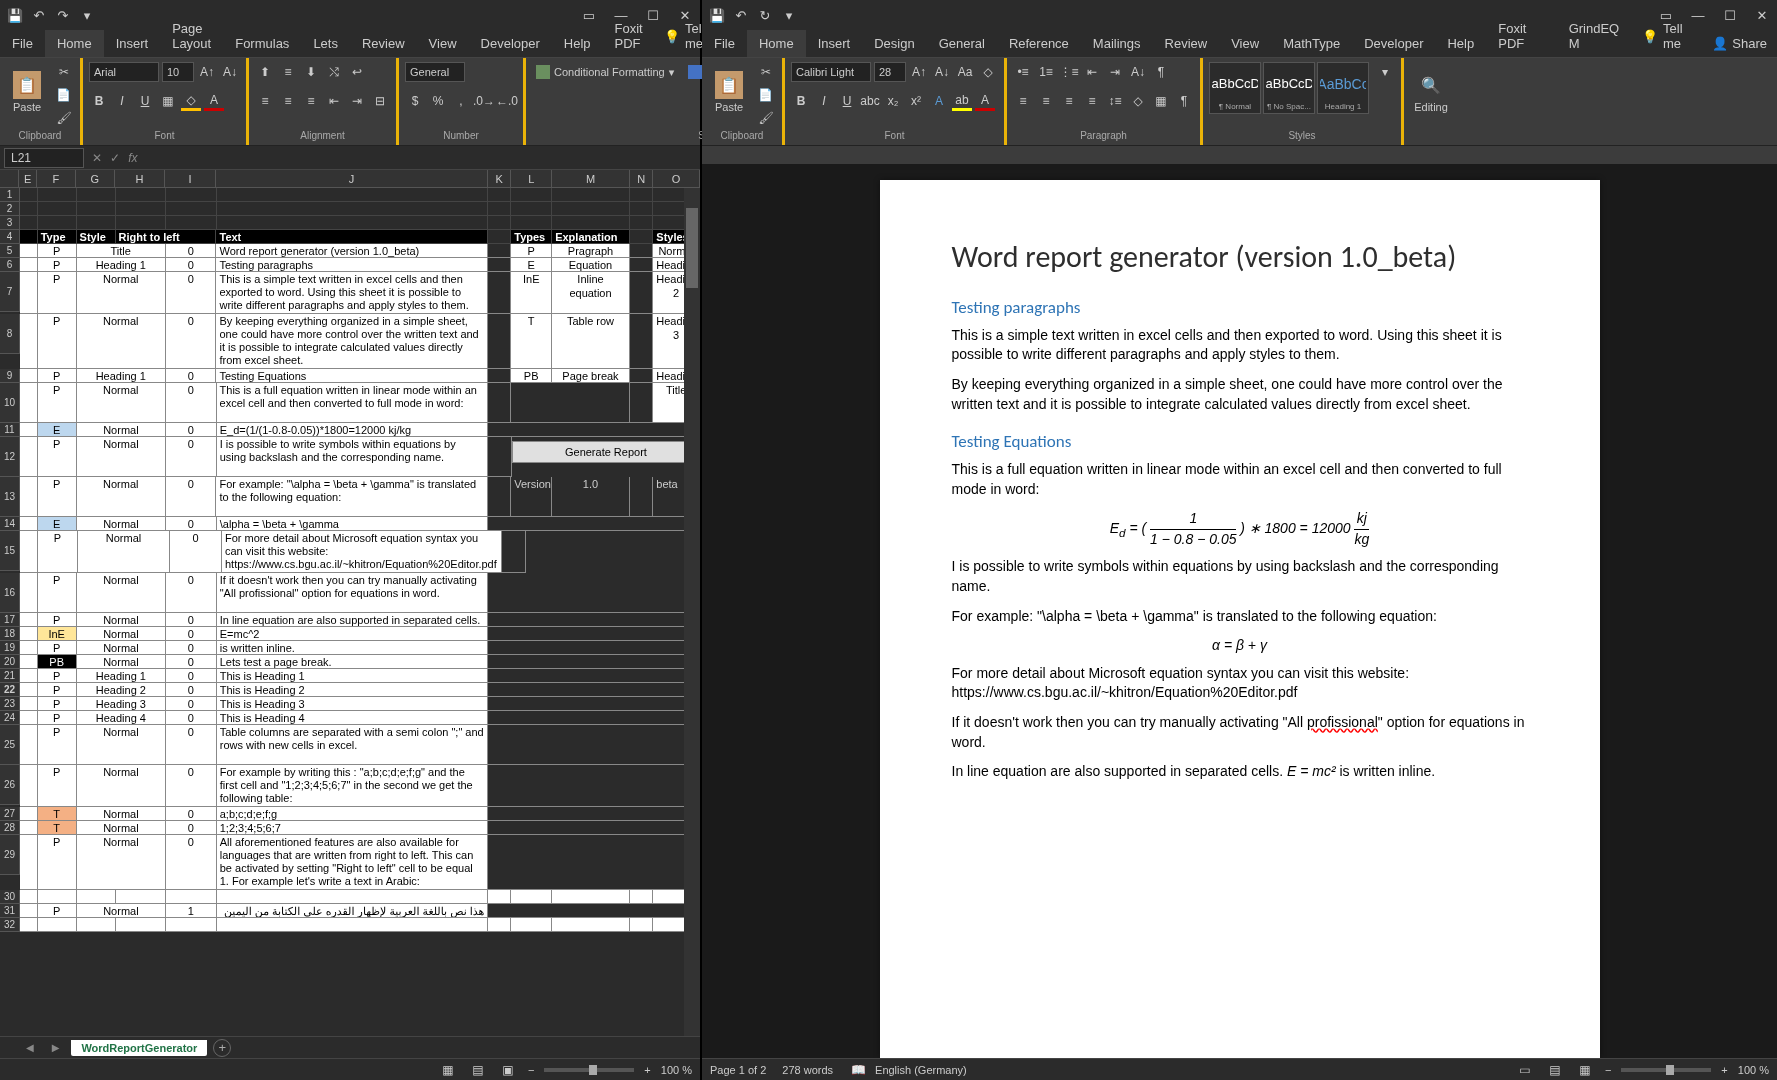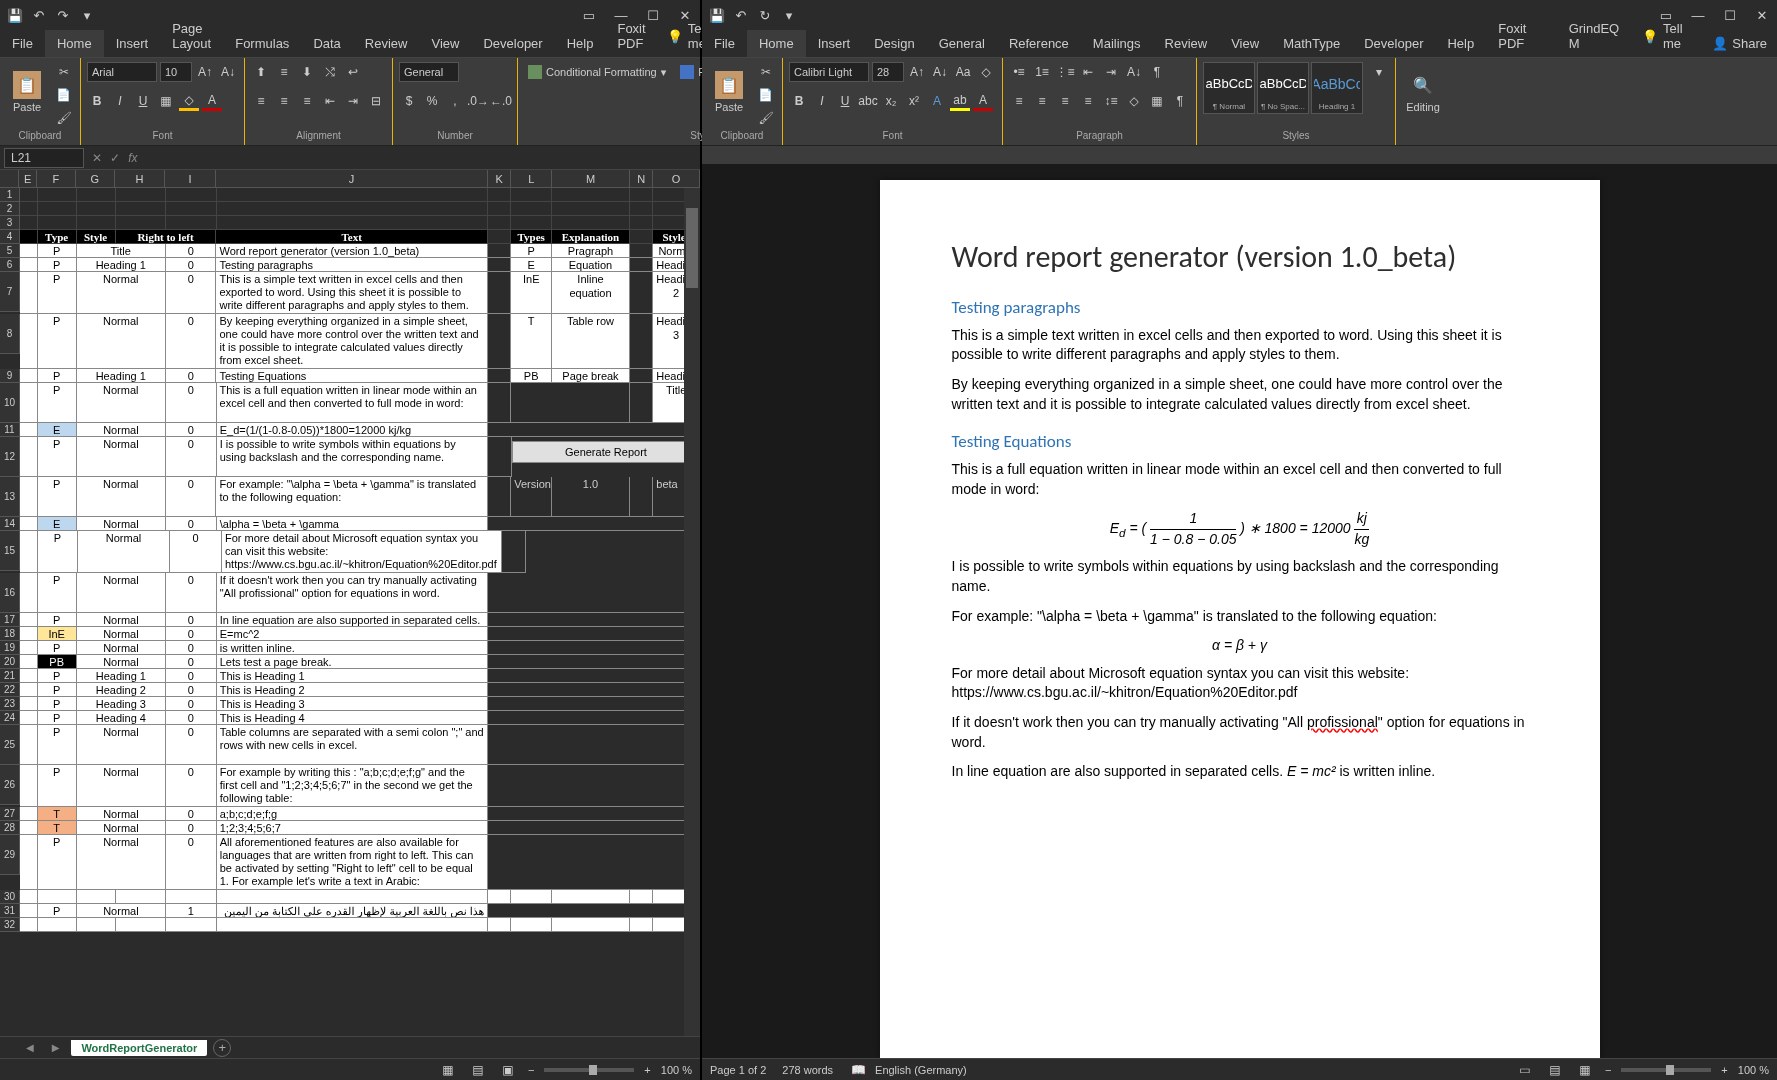--- a/index.html
+++ b/index.html
@@ -10,21 +10,21 @@
 .titlebar{height:30px;background:#2b2b2b;display:flex;align-items:center;padding:0 8px;font-size:12px;}
 .titlebar .qat{display:flex;gap:10px;align-items:center;}
 .titlebar .icon{width:14px;height:14px;display:inline-flex;align-items:center;justify-content:center;font-size:13px;}
 .titlebar .wincontrols{margin-left:auto;display:flex;gap:18px;}
 .tabs{height:28px;background:#2b2b2b;display:flex;align-items:flex-end;font-size:13px;border-bottom:1px solid #444;}
 .tab{padding:6px 12px;cursor:pointer;color:#ccc;}
 .tab.active{background:#3c3c3c;}
 .tab.right{margin-left:auto;}
 .tabs .tellme,.tabs .share{display:flex;align-items:center;gap:4px;padding:6px 10px;}
 .ribbon{height:88px;background:#3c3c3c;display:flex;border-bottom:1px solid #222;font-size:11px;}
-.rgroup{border-right:1px solid #eab308;padding:4px 6px;display:flex;flex-direction:column;}
+.rgroup{border-right:3px solid #eab308;padding:4px 6px;display:flex;flex-direction:column;}
 .rgroup .label{margin-top:auto;text-align:center;font-size:10px;color:#aaa;padding-top:2px;}
 .rbody{display:flex;gap:6px;flex:1;align-items:flex-start;}
 .bigbtn{display:flex;flex-direction:column;align-items:center;justify-content:center;width:42px;height:58px;font-size:11px;padding-top:2px;}
 .bigbtn .ico{width:28px;height:28px;background:#c49a6c;margin-bottom:2px;display:flex;align-items:center;justify-content:center;color:#333;font-size:16px;}
 .minirow{display:flex;gap:3px;margin-bottom:3px;align-items:center;}
 .minibtn{width:20px;height:20px;display:flex;align-items:center;justify-content:center;font-size:12px;color:#ccc;}
 .sel{background:#222;border:1px solid #555;height:20px;padding:0 4px;font-size:11px;color:#ccc;display:flex;align-items:center;}
 .ritem{display:flex;align-items:center;height:20px;gap:4px;padding:0 4px;white-space:nowrap;}
 .ritem .ico{width:14px;height:14px;background:#6a8f5f;}
 .formulabar{height:24px;background:#2b2b2b;display:flex;align-items:center;border-bottom:1px solid #444;font-size:12px;}
@@ -32,21 +32,21 @@
 .fbx{display:flex;gap:8px;padding:0 8px;color:#888;}
 .fxinput{flex:1;background:#2b2b2b;height:20px;padding:0 4px;}
 .grid-area{flex:1;background:#2b2b2b;position:relative;overflow:hidden;}
 .colhdrs{display:flex;height:18px;background:#333;color:#ccc;font-size:11px;position:sticky;top:0;}
 .colhdrs .ch{border-right:1px solid #555;border-bottom:1px solid #555;text-align:center;line-height:18px;}
 .rowcontainer{position:relative;}
 .row{display:flex;height:14px;font-size:11px;}
 .row.tall{height:auto;}
 .rh{width:20px;background:#333;border-right:1px solid #555;border-bottom:1px solid #555;text-align:center;line-height:14px;color:#ccc;font-size:10px;flex-shrink:0;}
 .cell{border-right:1px solid #444;border-bottom:1px solid #444;padding:0 3px;overflow:hidden;line-height:14px;background:#2b2b2b;}
-.thead .cell{background:#000;color:#fff;text-align:center;font-weight:bold;font-family:Liberation Serif, serif;}
+.thead .cell{background:#000;color:#fff;text-align:left;font-weight:bold;}
 .tbody .cell{background:#fff;color:#000;border-color:#888;}
 .tbody .cell.E{background:#bdd7ee;}
 .tbody .cell.InE{background:#ffe699;}
 .tbody .cell.PB{background:#000;color:#fff;}
 .tbody .cell.T{background:#f4b084;}
 .tbody .cell.ctr{text-align:center;}
 .tbody .cell.txt{white-space:normal;line-height:13px;padding:1px 3px;}
 .btn-gen{background:#e0e0e0;color:#000;border:1px solid #888;height:22px;margin:4px 0;display:flex;align-items:center;justify-content:center;font-size:11px;}
 .link{color:#0563c1;text-decoration:underline;}
 .sheettabs{height:22px;background:#2b2b2b;display:flex;align-items:center;font-size:11px;border-top:1px solid #444;padding-left:20px;gap:6px;}
@@ -92,21 +92,21 @@
       <span class="icon">✕</span>
     </div>
   </div>
 
   <div class="tabs" id="excel-tabs">
       <div class="tab">File</div>
       <div class="tab active">Home</div>
       <div class="tab">Insert</div>
       <div class="tab">Page Layout</div>
       <div class="tab">Formulas</div>
-      <div class="tab">Data</div>
+      <div class="tab">Lets</div>
       <div class="tab">Review</div>
       <div class="tab">View</div>
       <div class="tab">Developer</div>
       <div class="tab">Help</div>
       <div class="tab">Foxit PDF</div>
       <div class="tellme tab right"><span>💡</span> Tell me</div>
       <div class="share"><span>👤</span> Share</div>
     </div>
 
   <div class="ribbon">
@@ -474,21 +474,21 @@
         <div class="row tbody">
           <div class="rh" style="height:14px;line-height:14px;">21</div>
       <div class="cell" style="width:18px"></div>
       <div class="cell  ctr" style="width:40px">P</div>
       <div class="cell ctr" style="width:92px">Heading 1</div>
       <div class="cell ctr" style="width:52px">0</div>
       <div class="cell txt" style="width:280px;">This is Heading 1</div>
       <div class="cell" style="width:218px;background:#2b2b2b;"></div>
         </div>
         <div class="row tbody">
-          <div class="rh" style="height:14px;line-height:14px;">22</div>
+          <div class="rh" style="height:14px;line-height:14px;font-weight:bold;">22</div>
       <div class="cell" style="width:18px"></div>
       <div class="cell  ctr" style="width:40px">P</div>
       <div class="cell ctr" style="width:92px">Heading 2</div>
       <div class="cell ctr" style="width:52px">0</div>
       <div class="cell txt" style="width:280px;">This is Heading 2</div>
       <div class="cell" style="width:218px;background:#2b2b2b;"></div>
         </div>
         <div class="row tbody">
           <div class="rh" style="height:14px;line-height:14px;">23</div>
       <div class="cell" style="width:18px"></div>

